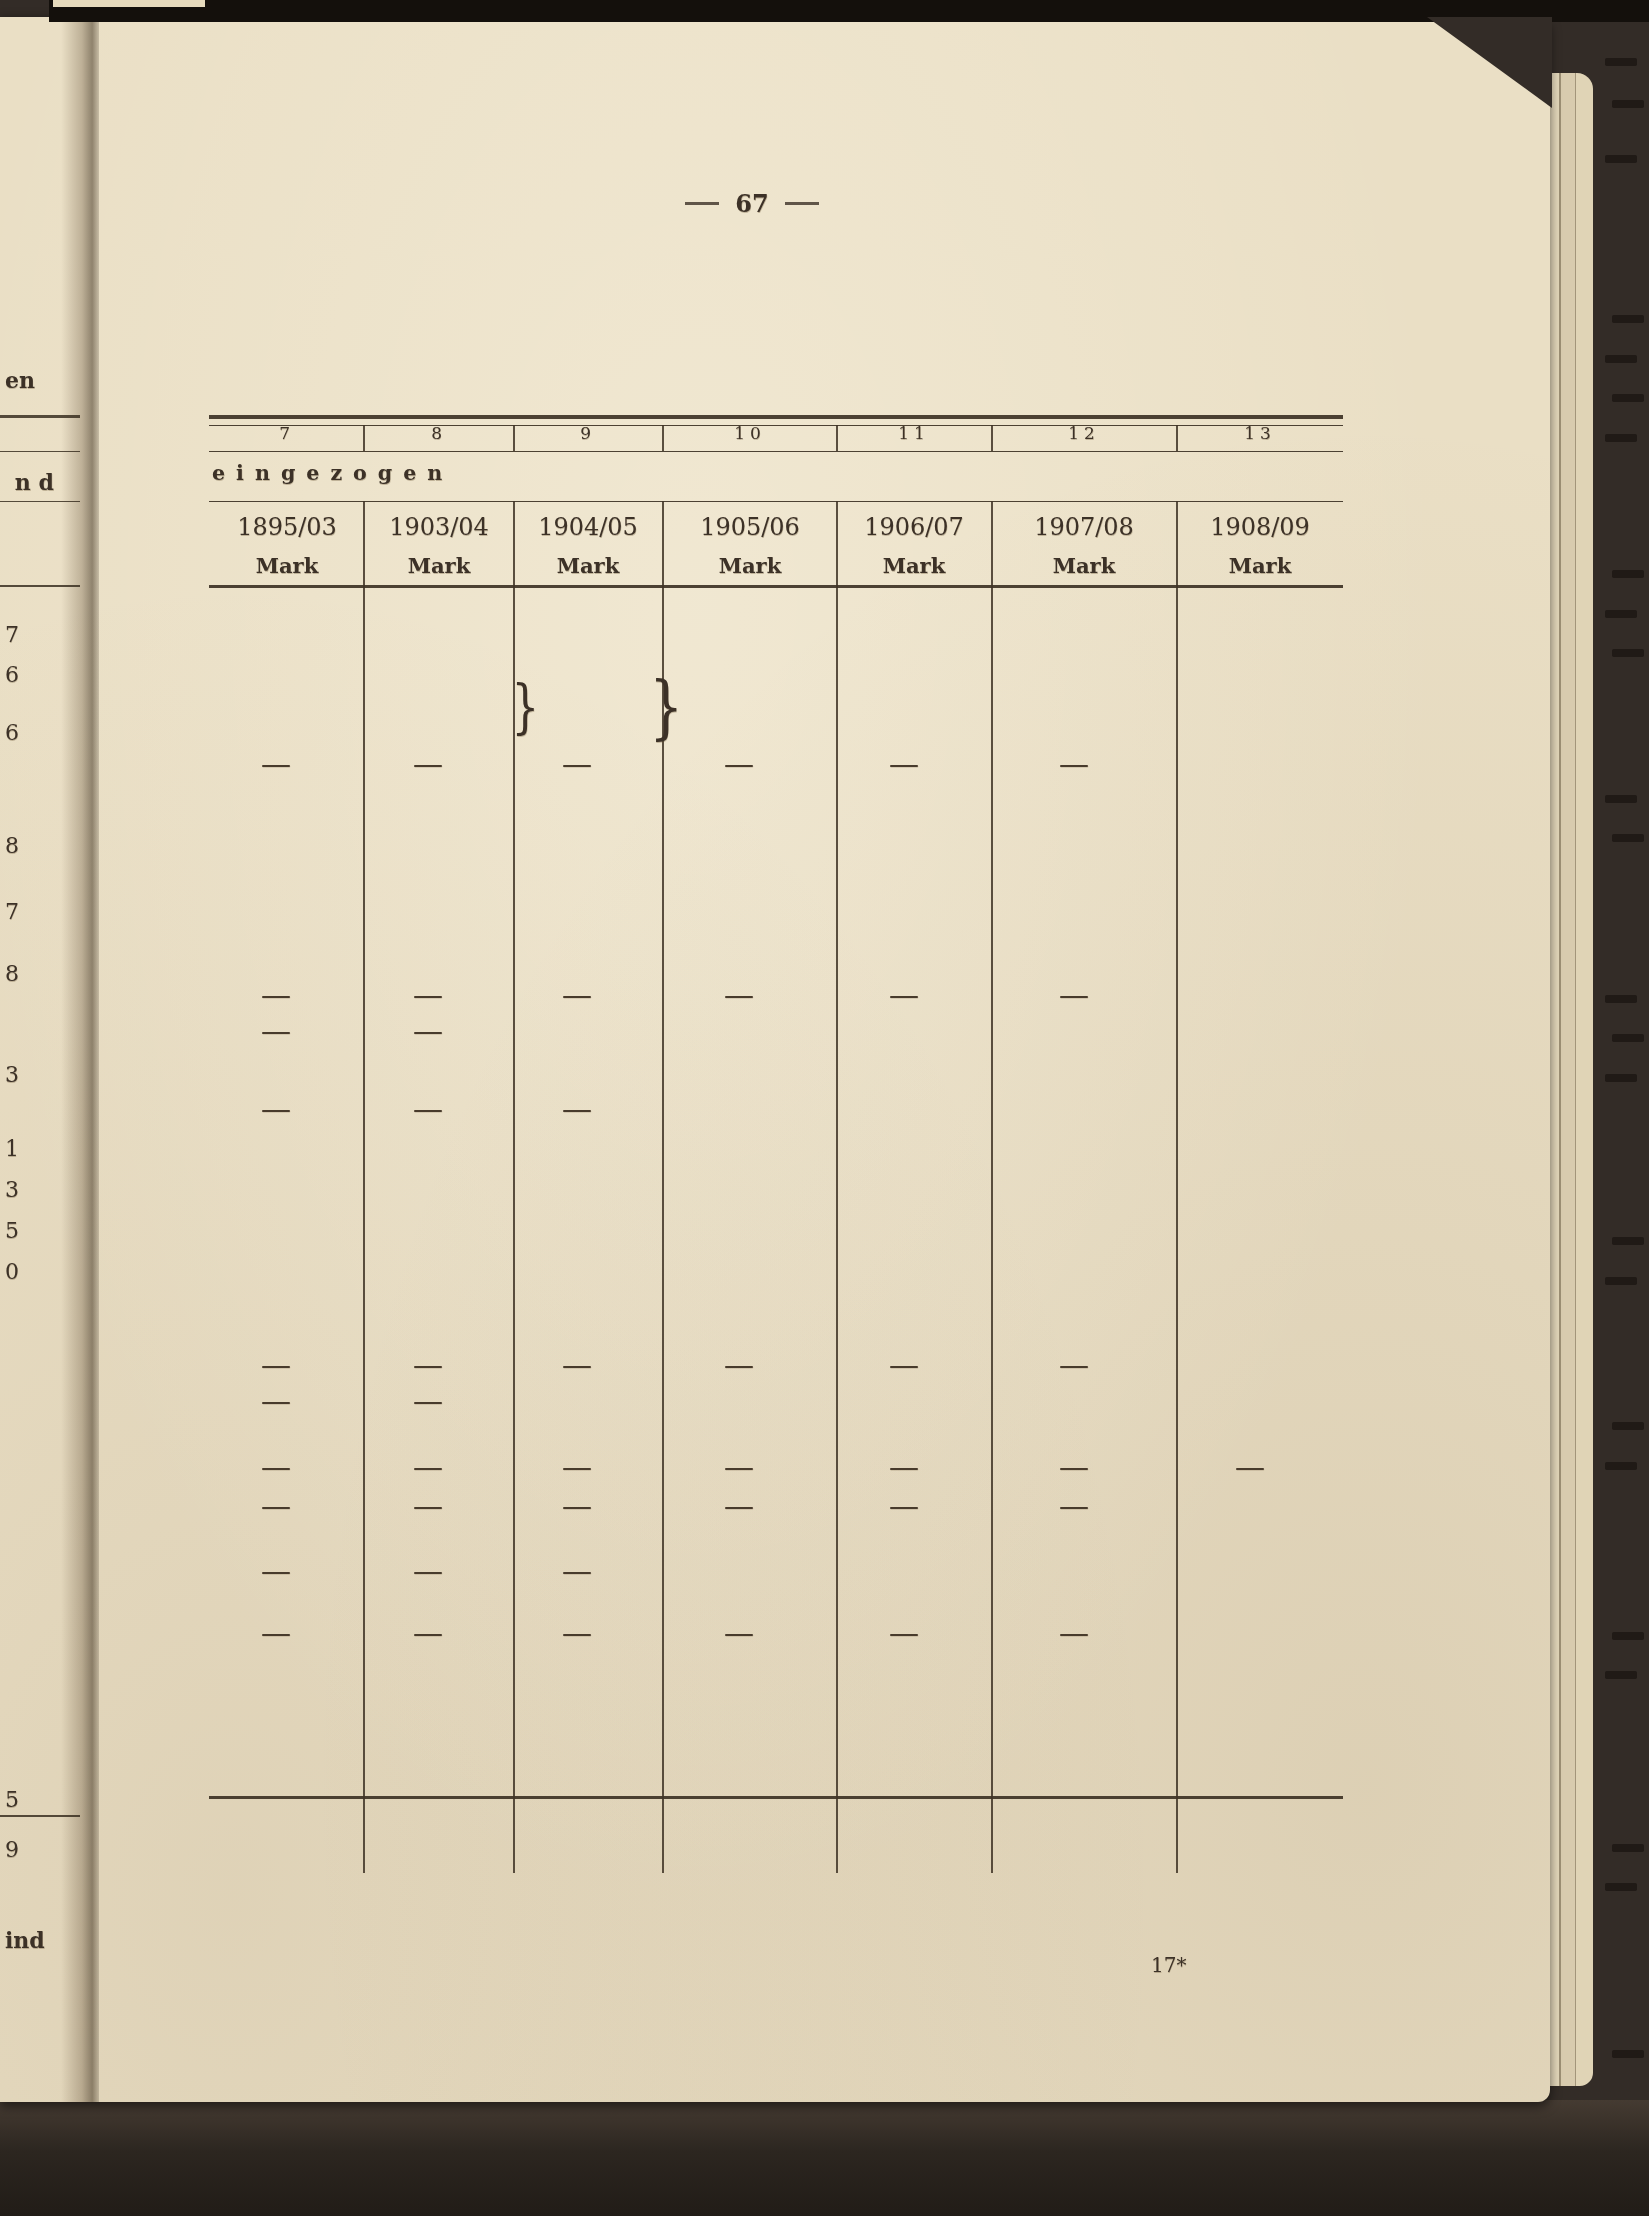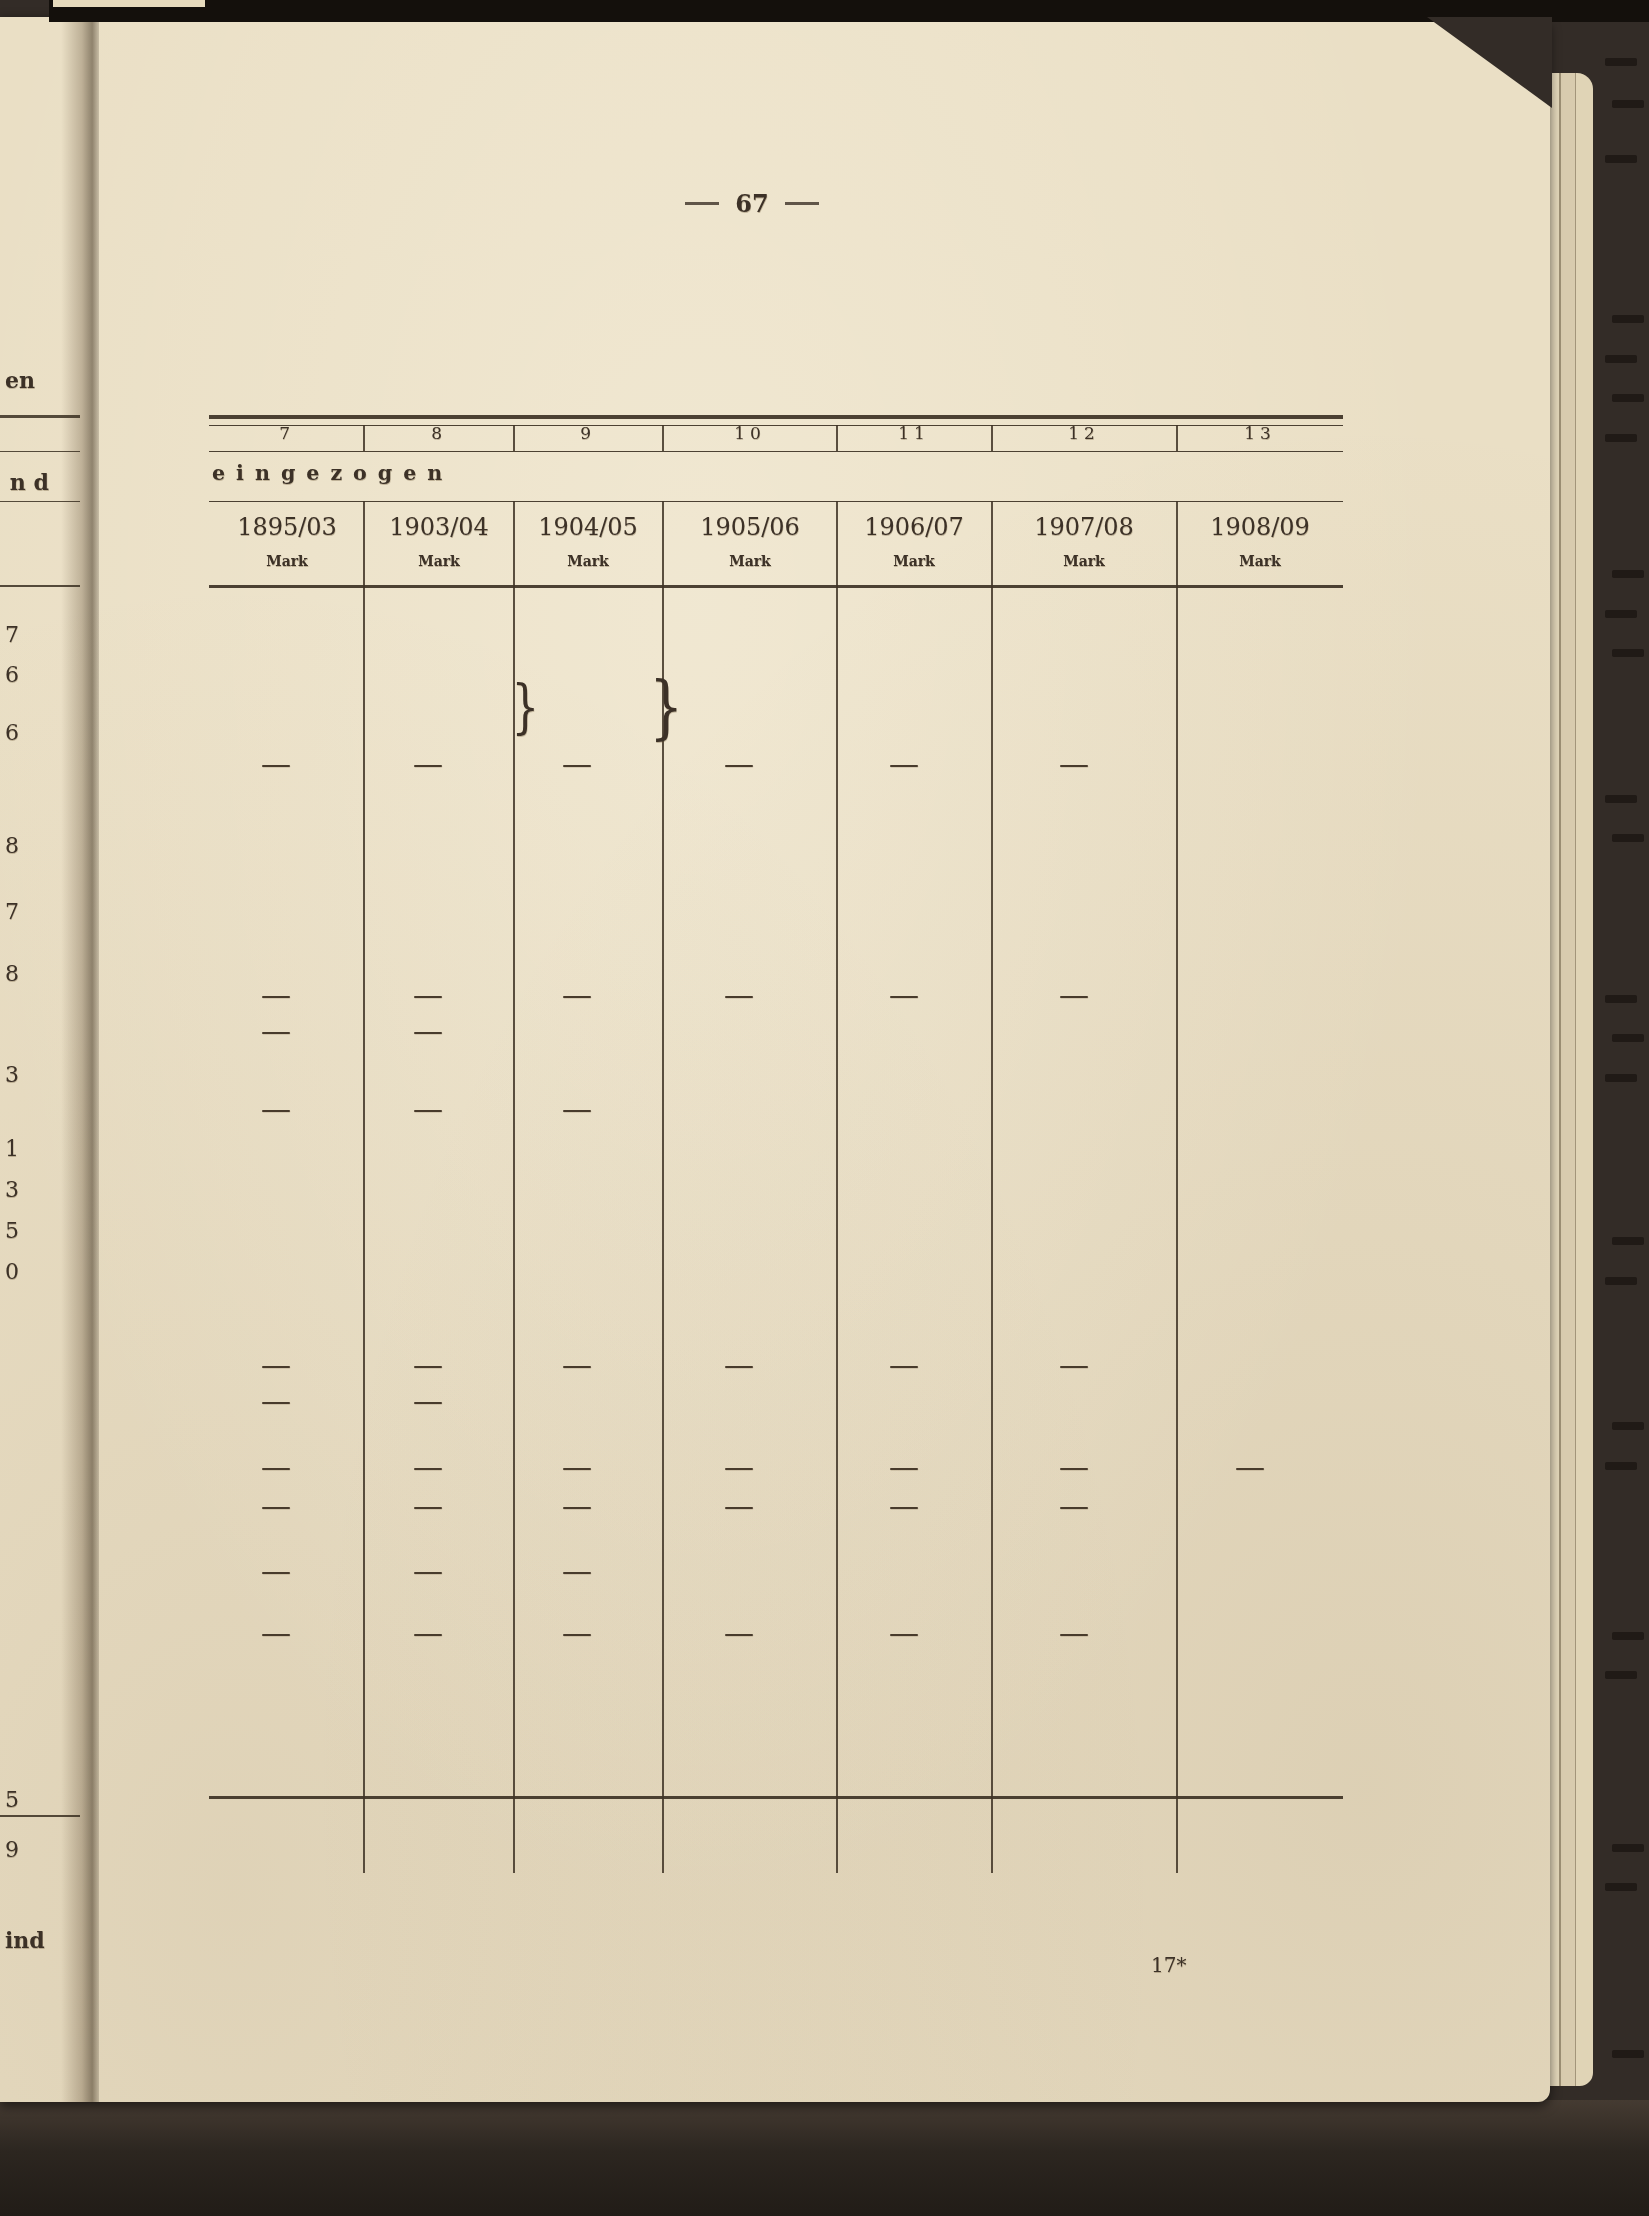--- a/index.html
+++ b/index.html
@@ -29,21 +29,21 @@
     clip-path:polygon(0 0,100% 0,100% 100%);}
   
   #content{left:0;top:12px;width:1649px;height:2216px;z-index:10;}
   .ink{color:#3c3127;text-shadow:0.4px 0.5px 0.4px rgba(110,88,58,0.35);}
   .frak{font-family:"DejaVu Serif",serif;font-weight:bold;}
   .dashrule{background:#483b2c;height:2.4px;width:28px;border-radius:1.2px;box-shadow:0.3px 0.5px 0.3px rgba(110,88,58,0.35);}
   .vrule{width:1.8px;background:rgba(64,52,38,0.85);}
   .hrule{left:209px;width:1134px;background:rgba(58,47,33,0.9);}
   .colnum{font-size:17px;letter-spacing:4.9px;white-space:nowrap;}
   .yearhdr{font-size:24px;white-space:nowrap;}
-  .unitlbl{font-size:14px;white-space:nowrap;}
+  .unitlbl{font-size:21px;white-space:nowrap;}
   .brace{font-size:61px;font-weight:400;transform:scaleX(0.75);line-height:1;}
   .marginfrag{font-size:22px;white-space:nowrap;}
   .leftrule{left:0;width:80px;background:rgba(58,47,33,0.85);}
   .edge-dash{width:32px;height:8px;background:rgba(8,5,3,0.45);border-radius:1.8px;}
   #pagenum-row{left:655px;top:177px;width:194px;display:flex;align-items:center;justify-content:center;gap:16px;}
   #pagenum-row .pdash{width:34px;height:2.4px;background:rgba(60,49,39,0.8);}
   #page-number{font-size:24px;font-weight:bold;}
   #doc-title{left:209px;top:337px;font-size:27px;word-spacing:5.5px;letter-spacing:0.6px;white-space:nowrap;}
   #section-label{left:212px;top:449px;font-size:20.6px;letter-spacing:11px;}
   #footnote{left:211px;top:1892px;font-size:19px;word-spacing:4.2px;white-space:nowrap;}
@@ -152,21 +152,21 @@
       <div class="abs dashrule" style="left: 414px; top: 1622px;"></div>
       <div class="abs dashrule" style="left: 563px; top: 1622px;"></div>
       <div class="abs dashrule" style="left: 725px; top: 1622px;"></div>
       <div class="abs dashrule" style="left: 890px; top: 1622px;"></div>
       <div class="abs dashrule" style="left: 1060px; top: 1622px;"></div>
       <div class="abs brace ink" style="left: 507px; top: 666px; font-size: 58px;">}</div>
       <div class="abs brace ink" style="left: 644px; top: 660px; font-size: 70px;">}</div>
     </div>
   <div class="abs ink" id="signature">17*</div>
 <div class="abs marginfrag ink frak" style="left: 4.9px; top: 355px; width: 49px; text-align: left;">en</div>
-    <div class="abs marginfrag ink frak" style="left: 4.9px; top: 457px; width: 49px; text-align: center;">n d</div>
+    <div class="abs marginfrag ink frak" style="left: 4.9px; top: 457px; width: 49px; text-align: right;">n d</div>
     <div class="abs marginfrag ink" style="left: 4.9px; top: 610px; width: 49px; text-align: left;">7</div>
     <div class="abs marginfrag ink" style="left: 4.9px; top: 650px; width: 49px; text-align: left;">6</div>
     <div class="abs marginfrag ink" style="left: 4.9px; top: 708px; width: 49px; text-align: left;">6</div>
     <div class="abs marginfrag ink" style="left: 4.9px; top: 821px; width: 49px; text-align: left;">8</div>
     <div class="abs marginfrag ink" style="left: 4.9px; top: 887px; width: 49px; text-align: left;">7</div>
     <div class="abs marginfrag ink" style="left: 4.9px; top: 949px; width: 49px; text-align: left;">8</div>
     <div class="abs marginfrag ink" style="left: 4.9px; top: 1050px; width: 49px; text-align: left;">3</div>
     <div class="abs marginfrag ink" style="left: 4.9px; top: 1124px; width: 49px; text-align: left;">1</div>
     <div class="abs marginfrag ink" style="left: 4.9px; top: 1165px; width: 49px; text-align: left;">3</div>
     <div class="abs marginfrag ink" style="left: 4.9px; top: 1206px; width: 49px; text-align: left;">5</div>

